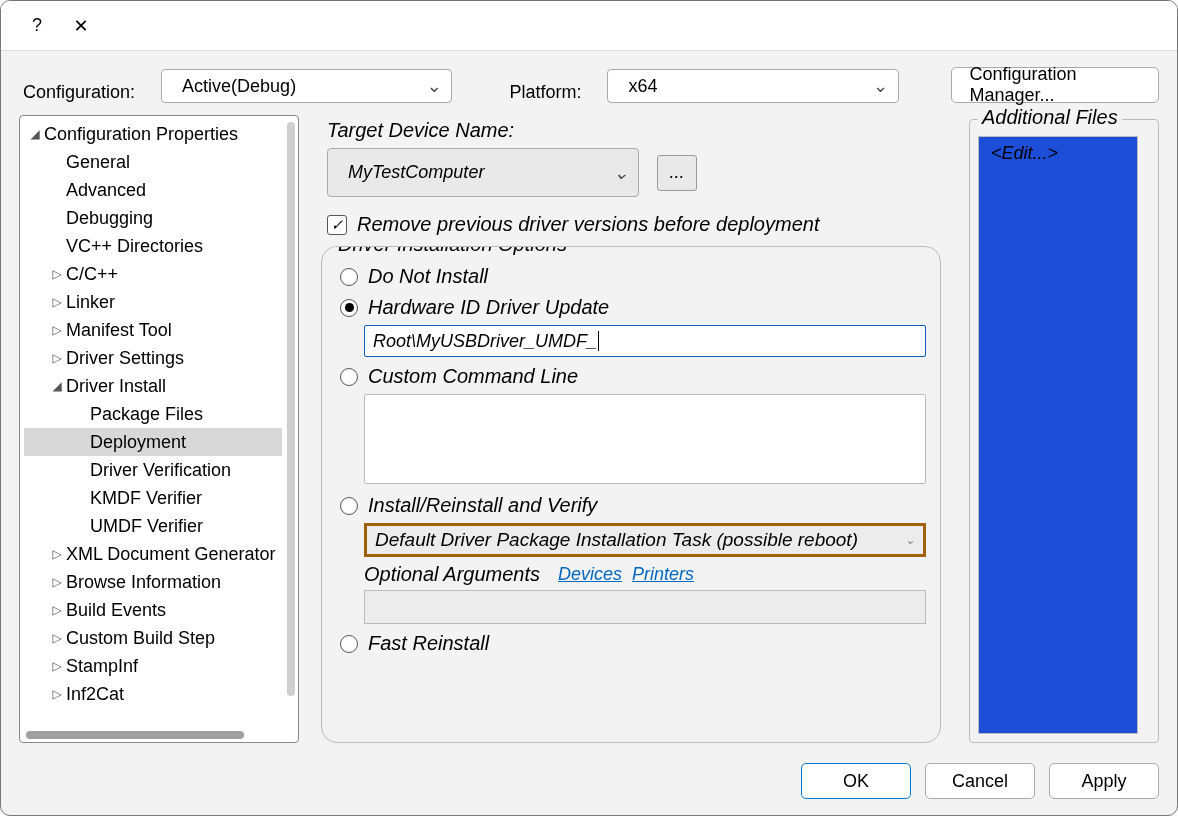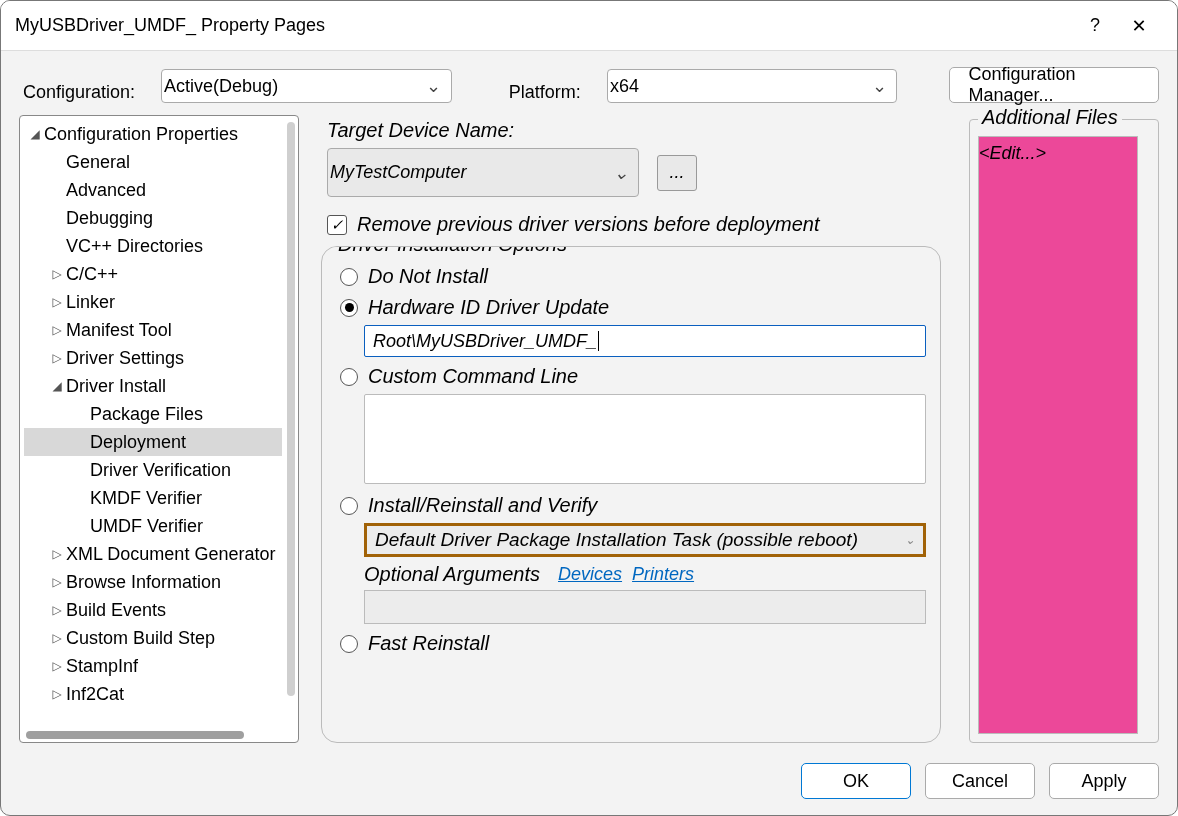--- a/index.html
+++ b/index.html
@@ -33,21 +33,21 @@
     display: flex; align-items: flex-end;
     padding: 16px 18px 12px 22px;
     gap: 26px;
   }
   .toprow label { font-size: 18px; }
   .combo {
     background: #fff;
     border: 1px solid #aaa;
     border-radius: 4px;
     height: 34px; display: flex; align-items: center;
-    padding: 0 8px 0 2px;
+    padding: 0 8px 0 20px;
     position: relative;
   }
   .combo .val { flex: 1; }
   .combo .chev { width: 18px; text-align: center; color: #444; }
   .cfg-combo { width: 332px; }
   .plat-combo { width: 332px; }
   .btn {
     background: #fff;
     border: 1px solid #aaa;
     border-radius: 5px;
@@ -143,34 +143,33 @@
   .optargs-row{display:flex;align-items:center;gap:18px;margin:6px 0 4px 28px;}
   .link{color:#0067c0;text-decoration:underline;font-size:18px;}
   .optargs-input {
     background:#ececec;border:1px solid #bbb;height:34px;margin:4px 0 8px 28px;
   }
   .addfiles {
     width:190px;border:1px solid #bbb;border-radius:4px;padding:0 0 0 0;
     display:flex;flex-direction:column;margin-top:4px;position:relative;
   }
   .addfiles-legend{position:absolute;top:-14px;left:8px;background:#f3f3f3;padding:0 4px;font-size:20px;white-space:nowrap;}
-  .addfiles-box{margin:16px 20px 8px 8px;flex:1;border:1px solid #bbb;background:#ec4899;padding:6px 0;}
+  .addfiles-box{margin:16px 20px 8px 8px;flex:1;border:1px solid #bbb;background:#1d4ed8;padding:6px 12px;}
   .bottom-btns{
     display:flex;justify-content:flex-end;gap:14px;
     padding: 10px 18px 16px 0;
   }
   .bottom-btns .btn{width:110px;}
 </style>
 </head>
 <body>
 
 <div class="dialog">
 
   <div class="titlebar">
-    <div class="title">MyUSBDriver_UMDF_ Property Pages</div>
     <div class="sysbtn">?</div>
     <div class="sysbtn close">✕</div>
   </div>
 
   <div class="toprow">
     <label>Configuration:</label>
     <div class="combo cfg-combo">
       <span class="val">Active(Debug)</span>
       <span class="chev">⌄</span>
     </div>

